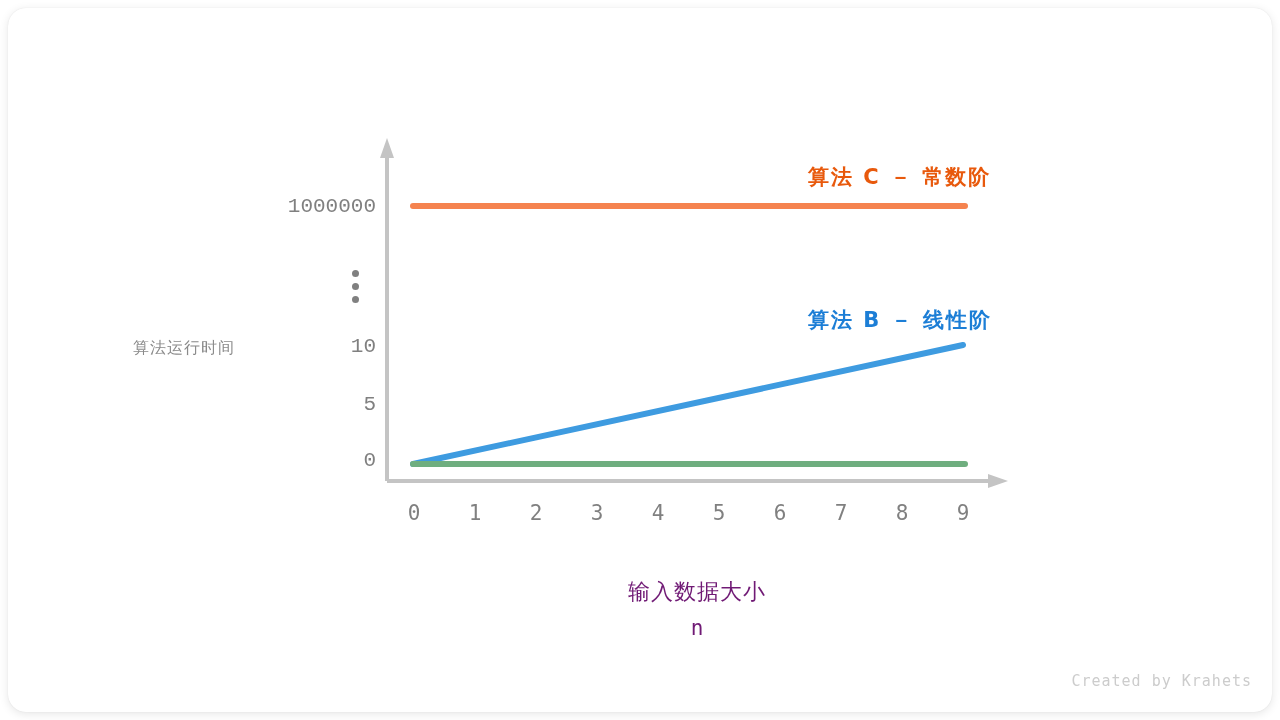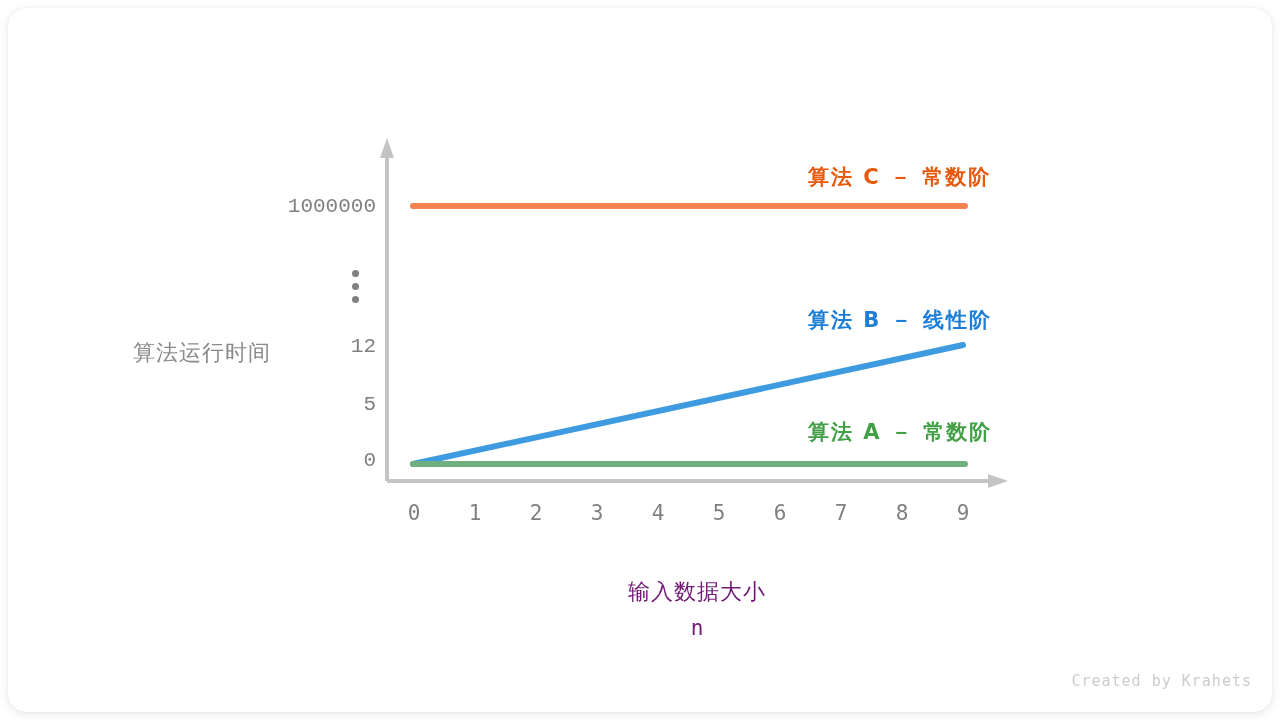--- a/index.html
+++ b/index.html
@@ -76,21 +76,21 @@
     border-radius: 50%;
     background: #808080;
   }
 
   
   .ylabel {
     position: absolute;
     left: 125px;
     top: 330px;
     color: #8a8a8a;
-    font-size: 22px;
+    font-size: 16px;
     letter-spacing: 1px;
     white-space: nowrap;
   }
   .xlabel {
     position: absolute;
     left: 589px;
     top: 538px;
     width: 200px;
     text-align: center;
     color: #701a75;
@@ -148,21 +148,21 @@
       </g>
 
       <line x1="405" y1="198" x2="957" y2="198" stroke="#F5834F" stroke-width="6" stroke-linecap="round"></line>
 
       <line x1="405" y1="456" x2="955" y2="337" stroke="#3E9BE0" stroke-width="6" stroke-linecap="round"></line>
 
       <line x1="405" y1="456" x2="957" y2="456" stroke="#6FAE7F" stroke-width="6" stroke-linecap="round"></line>
     </svg>
 
     <div class="tick ytick" style="left:250px; top:198px; width:118px;">1000000</div>
-    <div class="tick ytick" style="left:250px; top:338px; width:118px;">12</div>
+    <div class="tick ytick" style="left:250px; top:338px; width:118px;">10</div>
     <div class="tick ytick" style="left:250px; top:396px; width:118px;">5</div>
     <div class="tick ytick" style="left:250px; top:452px; width:118px;">0</div>
 
     <div class="ellipsis">
       <span></span>
         <span></span>
         <span></span>
     </div>
 
     <div class="tick xtick" style="left:406px; top:493px;">0</div>
@@ -178,18 +178,17 @@
 
     <div class="ylabel">算法运行时间</div>
 
     <div class="xlabel">
       <span>输入数据大小</span>
       <span class="nline">n</span>
     </div>
 
     <div class="annot annot-b" style="color:#1C7ED6;">算法 B － 线性阶</div>
     <div class="annot annot-c" style="color:#E8590C;">算法 C － 常数阶</div>
-    <div class="annot annot-a" style="color:#43A047;">算法 A － 常数阶</div>
 
     <div class="credit">Created by Krahets</div>
 
   </div>
 </div>
 
 </body></html>

